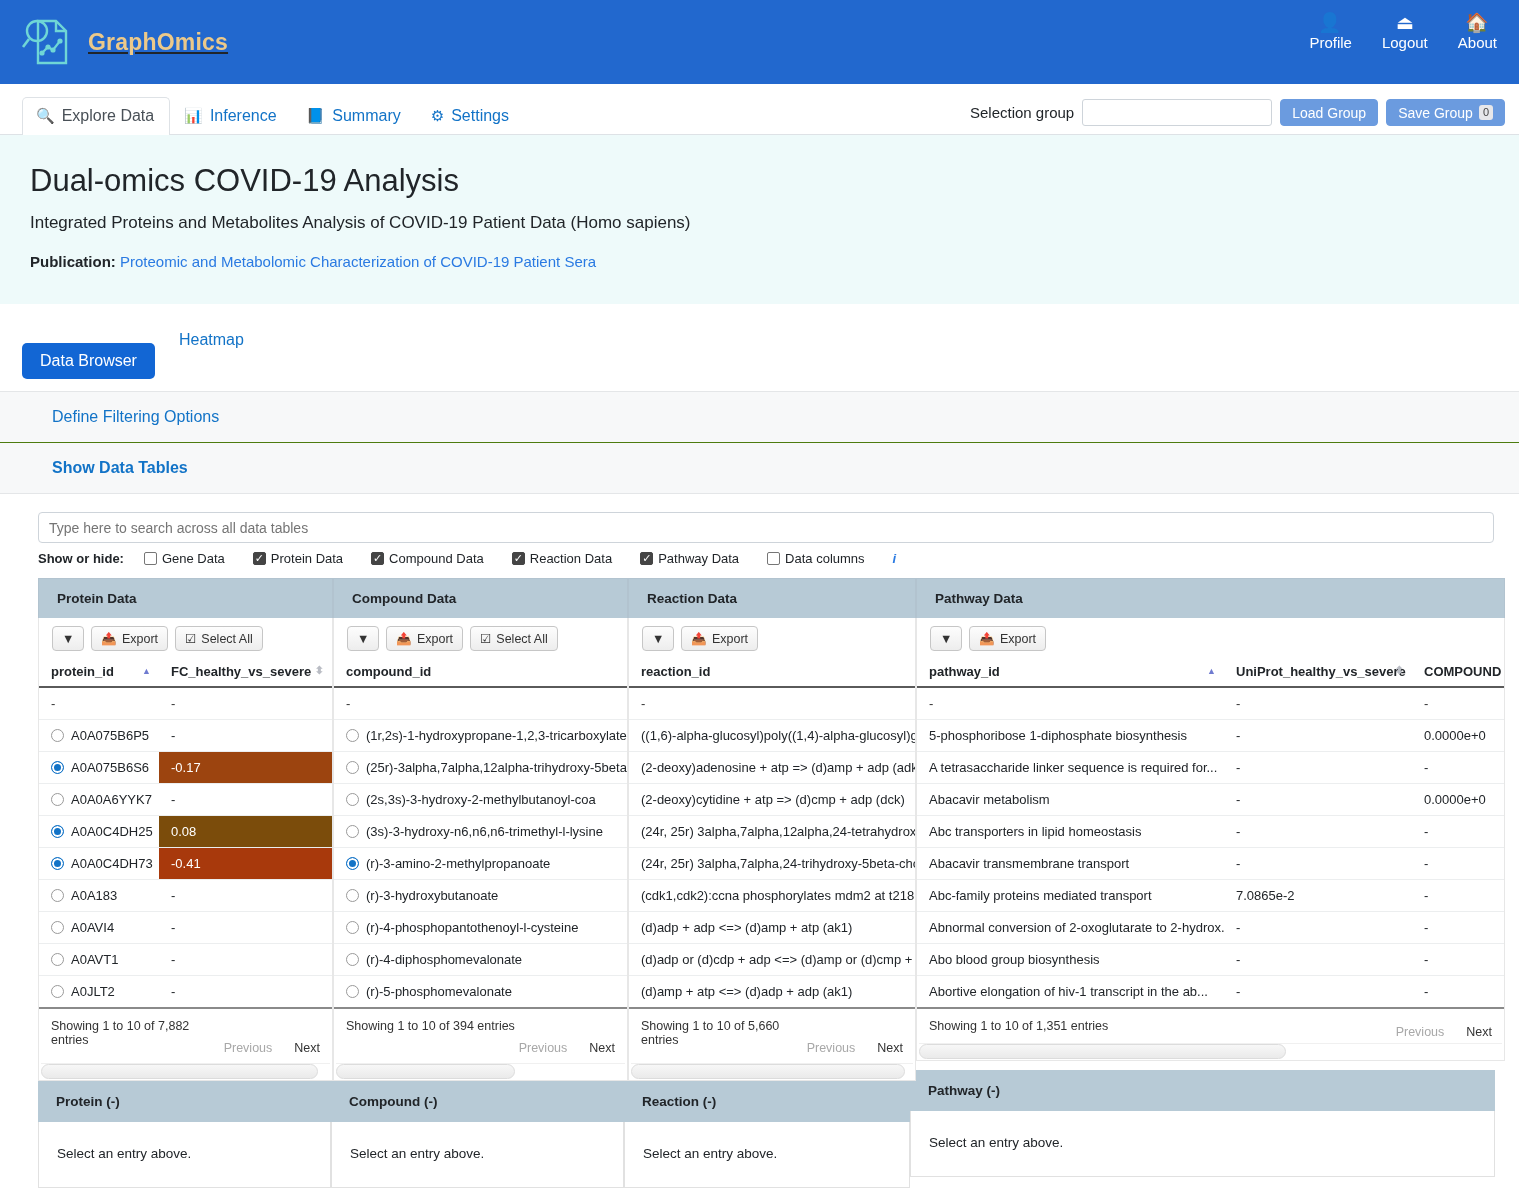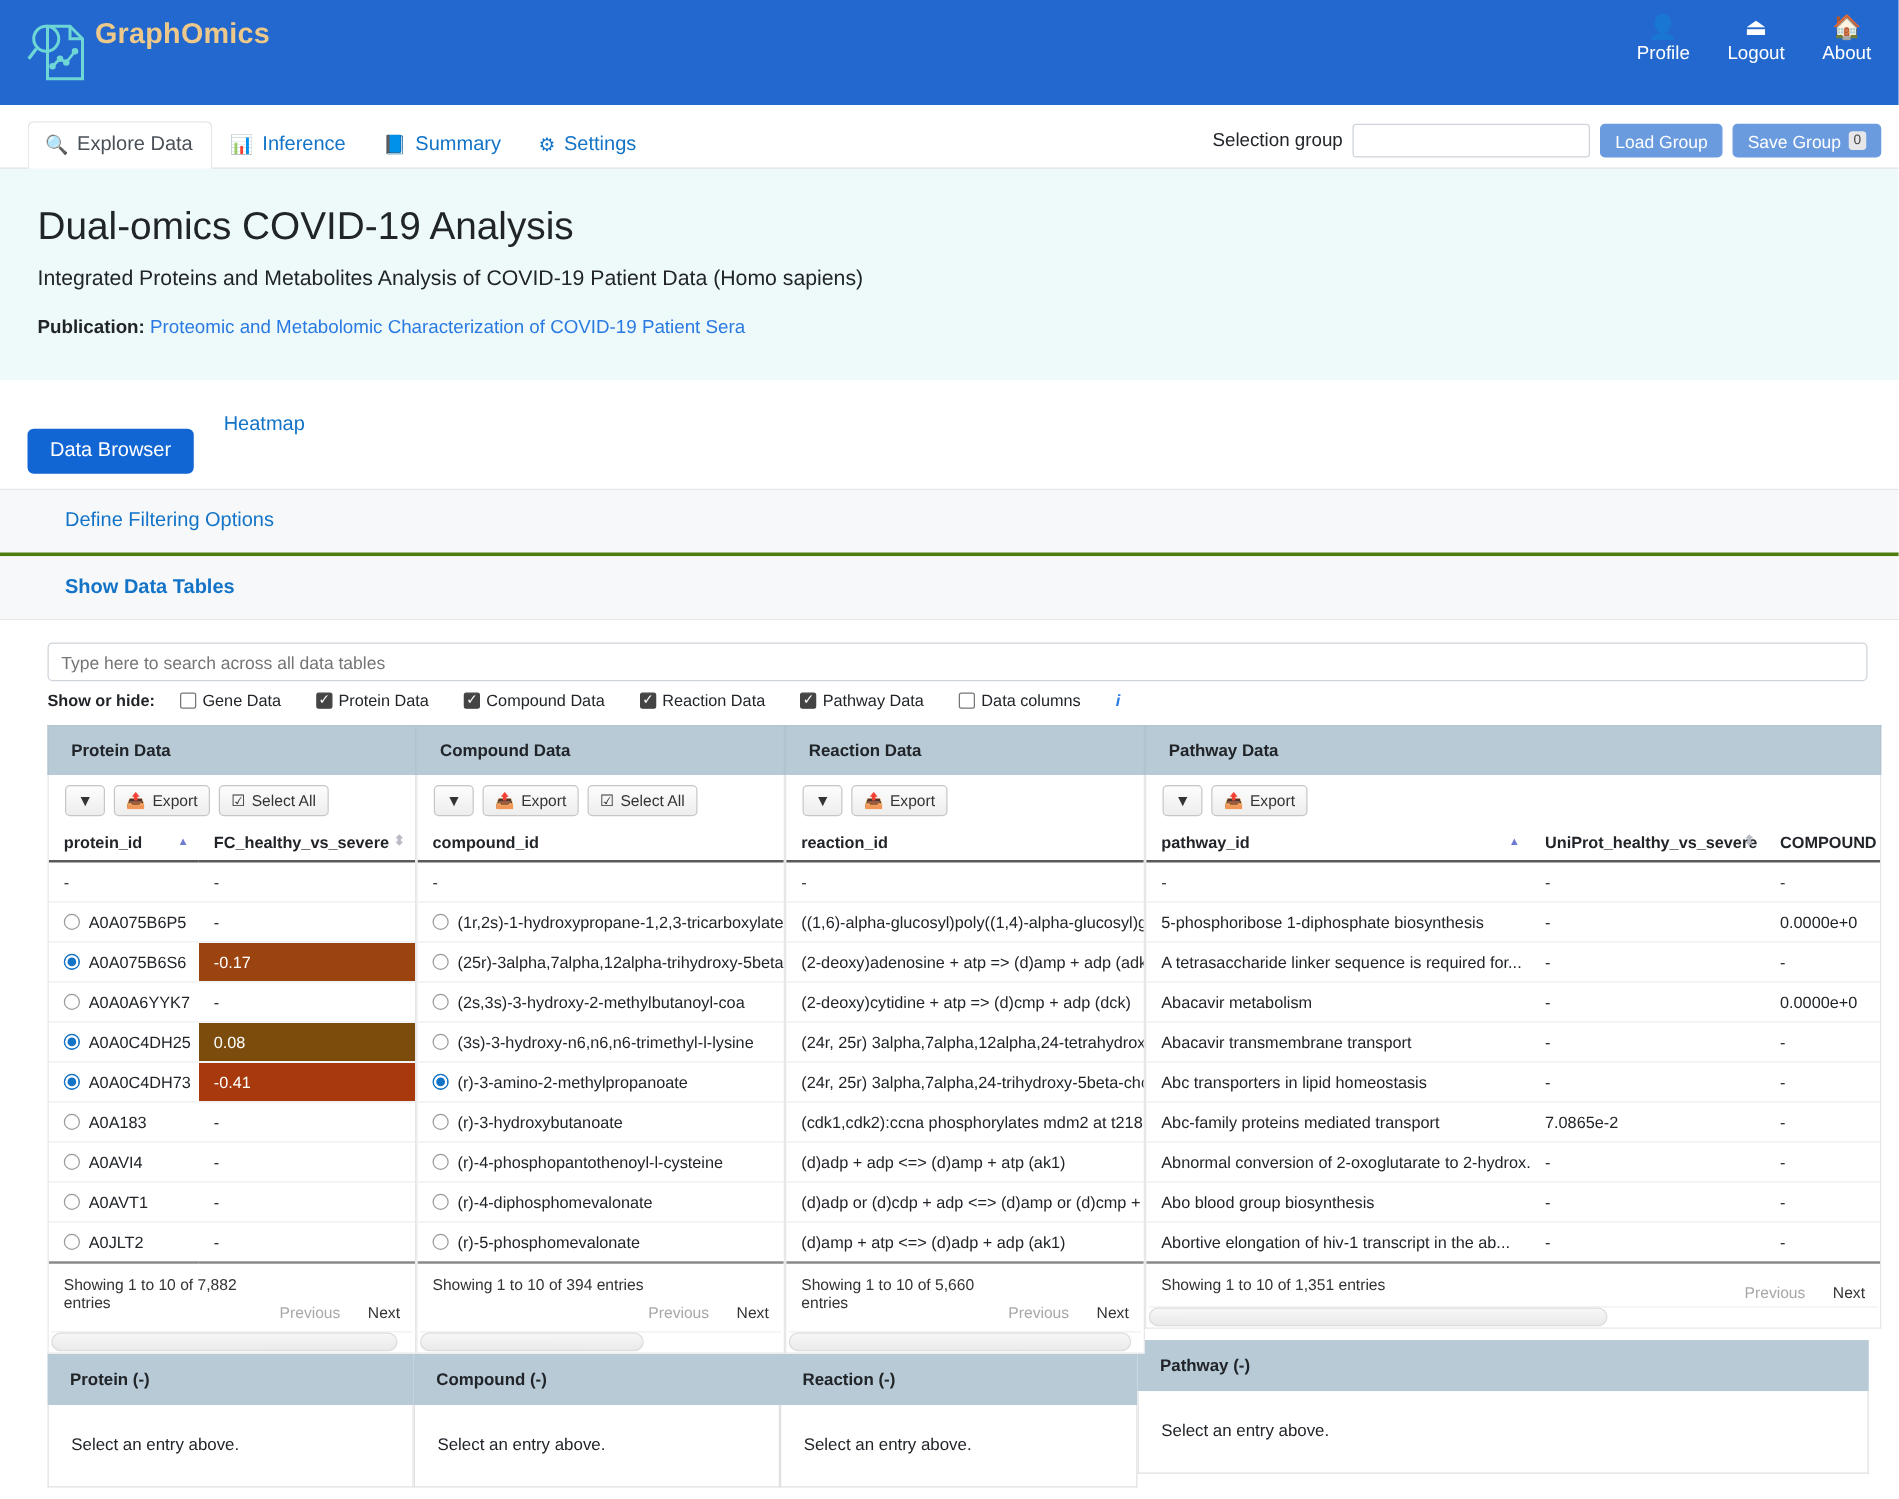--- a/index.html
+++ b/index.html
@@ -9,21 +9,21 @@
     font-family:"Liberation Sans", sans-serif;
     font-size:14px; color:#212529; background:#ffffff;
     overflow:hidden;
   }
 
   
   .navbar {
     height:84px; background:#2268ce; display:flex; align-items:center;
     padding:0 22px 0 18px; position:relative;
   }
-  .brand { display:flex; align-items:flex-start; gap:0; }
+  .brand { display:flex; align-items:center; gap:12px;text-decoration:underline; }
   .brand-logo { width:58px; height:58px; }
   .brand-name {
     font-size:23px; font-weight:bold; color:#ecc98a; letter-spacing:.2px;
   }
   .nav-right { position:absolute; right:22px; top:12px; display:flex; gap:30px; }
   .nav-item { text-align:center; color:#ffffff; cursor:pointer; }
   .nav-ico { font-size:19px; line-height:22px; display:block; }
   .nav-lbl { font-size:15px; line-height:18px; display:block; }
 
   
@@ -74,21 +74,21 @@
   .pill {
     padding:9px 18px; font-size:16px; border-radius:5px; cursor:pointer;
     color:#1273c7;
   }
   .pill.active { background:#1266d4; color:#ffffff;margin-top:21px; }
 
   
   .accordion { border:1px solid #e4e6e8; border-left:none; border-right:none; }
   .acc-row {
     background:#f7f8f9; padding:16px 0 16px 52px; font-size:16px;
-    color:#1273c7; cursor:pointer; border-bottom:3px solid #4d7c0f;
+    color:#1273c7; cursor:pointer; border-bottom:1px solid #4d7c0f;
   }
   .acc-row:last-child { border-bottom:none;font-weight:bold; }
 
   
   .searchwrap { padding:18px 35px 0 38px; }
   .search-input {
     width:1456px; height:31px; border:1px solid #ced4da; border-radius:4px;
     padding:4px 10px; font-size:14px; color:#6c757d; font-family:inherit;
     background:#fff;
   }
@@ -561,26 +561,26 @@
             <td>A tetrasaccharide linker sequence is required for...</td>
             <td>-</td>
             <td>-</td>
           </tr>
           <tr>
             <td>Abacavir metabolism</td>
             <td>-</td>
             <td>0.0000e+0</td>
           </tr>
           <tr>
+            <td>Abc transporters in lipid homeostasis</td>
+            <td>-</td>
+            <td>-</td>
+          </tr>
+          <tr>
             <td>Abacavir transmembrane transport</td>
-            <td>-</td>
-            <td>-</td>
-          </tr>
-          <tr>
-            <td>Abc transporters in lipid homeostasis</td>
             <td>-</td>
             <td>-</td>
           </tr>
           <tr>
             <td>Abc-family proteins mediated transport</td>
             <td>7.0865e-2</td>
             <td>-</td>
           </tr>
           <tr>
             <td>Abnormal conversion of 2-oxoglutarate to 2-hydrox...</td>

